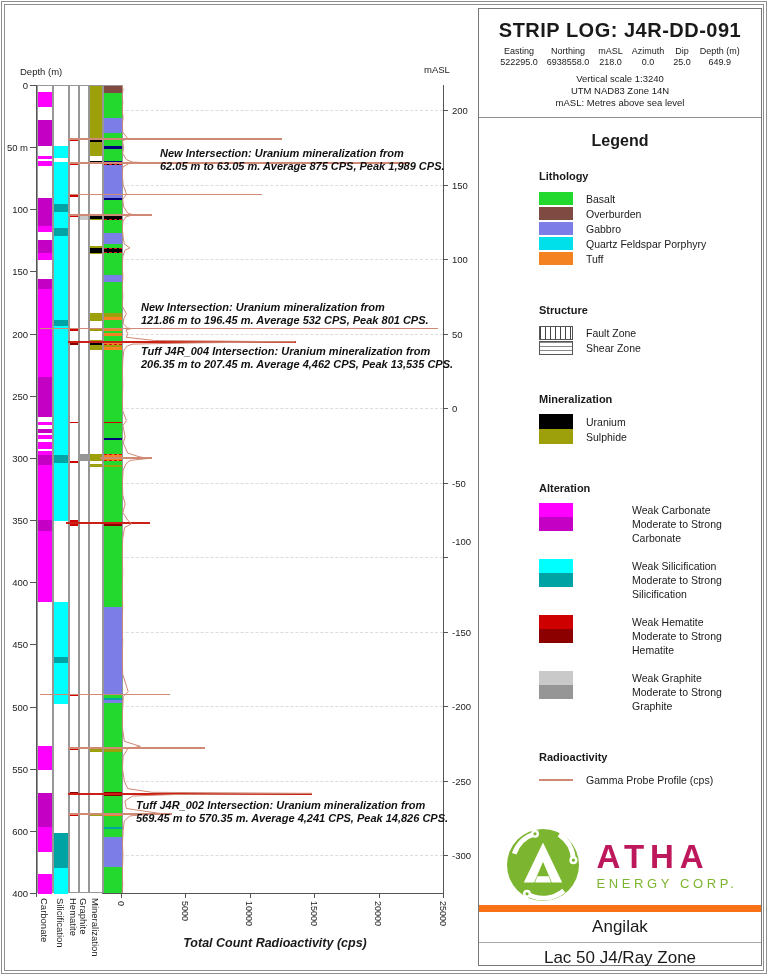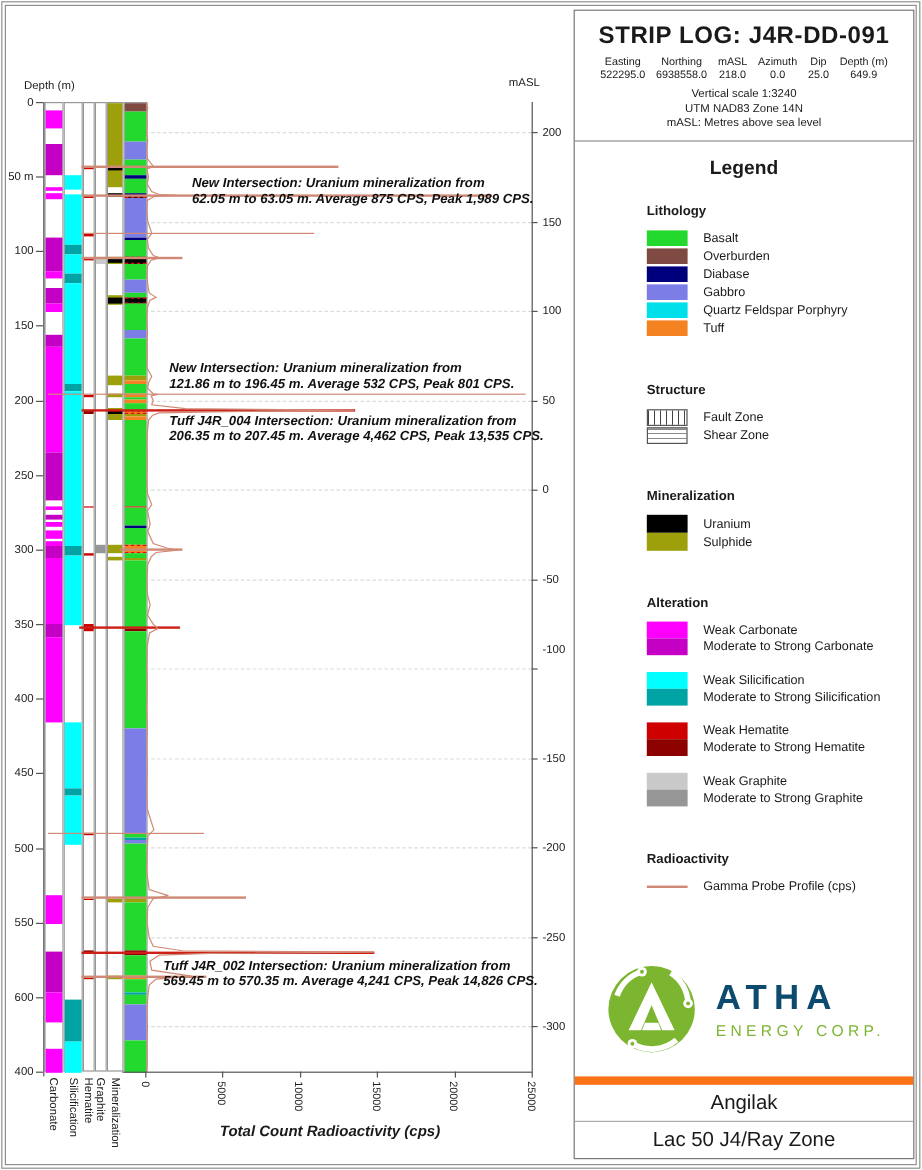--- a/index.html
+++ b/index.html
@@ -33,27 +33,27 @@
   .p-legend{flex:1;padding:10px 0 0 60px;position:relative;}
   .lg-title{text-align:center;font-size:16px;font-weight:bold;margin:4px 0 20px;margin-left:-60px;}
   .lg-h{font-weight:bold;font-size:11px;margin:0 0 9px;}
   .lg-row{display:flex;align-items:center;height:15px;}
   .chip{width:34px;height:13px;flex:none;}
   .chip.bordered{border:1px solid #555;box-sizing:border-box;height:14px;}
   .lg-row .lbl{margin-left:13px;font-size:10.5px;}
   .sect{margin-bottom:38px;}
   .pattern-fault{background:repeating-linear-gradient(90deg,#444 0 1px,#fff 1px 5px);}
   .pattern-shear{background:repeating-linear-gradient(0deg,#fff 0 3px,#8a8a8a 3px 4px);}
-  .alt-row{display:flex;margin-bottom:14px;}
+  .alt-row{display:flex;margin-bottom:14px;gap:46px;}
   .alt-chip{width:34px;flex:none;}
   .alt-half{width:34px;height:14px;}
   .alt-labels{margin-left:13px;font-size:10.5px;line-height:14px;}
   .gamma-chip{width:34px;height:0;border-top:2px solid #cf8975;flex:none;margin-top:1px;}
   .p-logo{height:118px;display:flex;align-items:center;justify-content:center;gap:14px;}
-  .logo-text .big{font-size:29px;font-weight:bold;letter-spacing:6px;color:#0c4a6e;line-height:34px;}
+  .logo-text .big{font-size:33px;font-weight:bold;letter-spacing:6px;color:#be185d;line-height:34px;}
   .logo-text .sub{font-size:13px;letter-spacing:3.6px;color:#7cb52f;margin-top:2px;}
   .p-footer{border-top:7px solid #f97316;}
   .f-row{text-align:center;font-size:17px;padding:5px 0;}
   .f-row.first{border-bottom:1px solid #aaa;}
 </style>
 </head>
 <body>
 
 <div class="page">
   <div id="chart">
@@ -351,24 +351,20 @@
         <div class="lg-h">Lithology</div>
         <div class="lg-row">
           <span class="chip" style="background: rgb(35, 217, 46);"></span>
           <span class="lbl">Basalt</span>
           </div>
         <div class="lg-row">
           <span class="chip" style="background: rgb(126, 74, 66);"></span>
           <span class="lbl">Overburden</span>
           </div>
         <div class="lg-row">
-          <span class="chip" style="background: rgb(0, 0, 125);"></span>
-          <span class="lbl">Diabase</span>
-          </div>
-        <div class="lg-row">
           <span class="chip" style="background: rgb(125, 125, 232);"></span>
           <span class="lbl">Gabbro</span>
           </div>
         <div class="lg-row">
           <span class="chip" style="background: rgb(0, 224, 234);"></span>
           <span class="lbl">Quartz Feldspar Porphyry</span>
           </div>
         <div class="lg-row">
           <span class="chip" style="background: rgb(245, 130, 32);"></span>
           <span class="lbl">Tuff</span>

